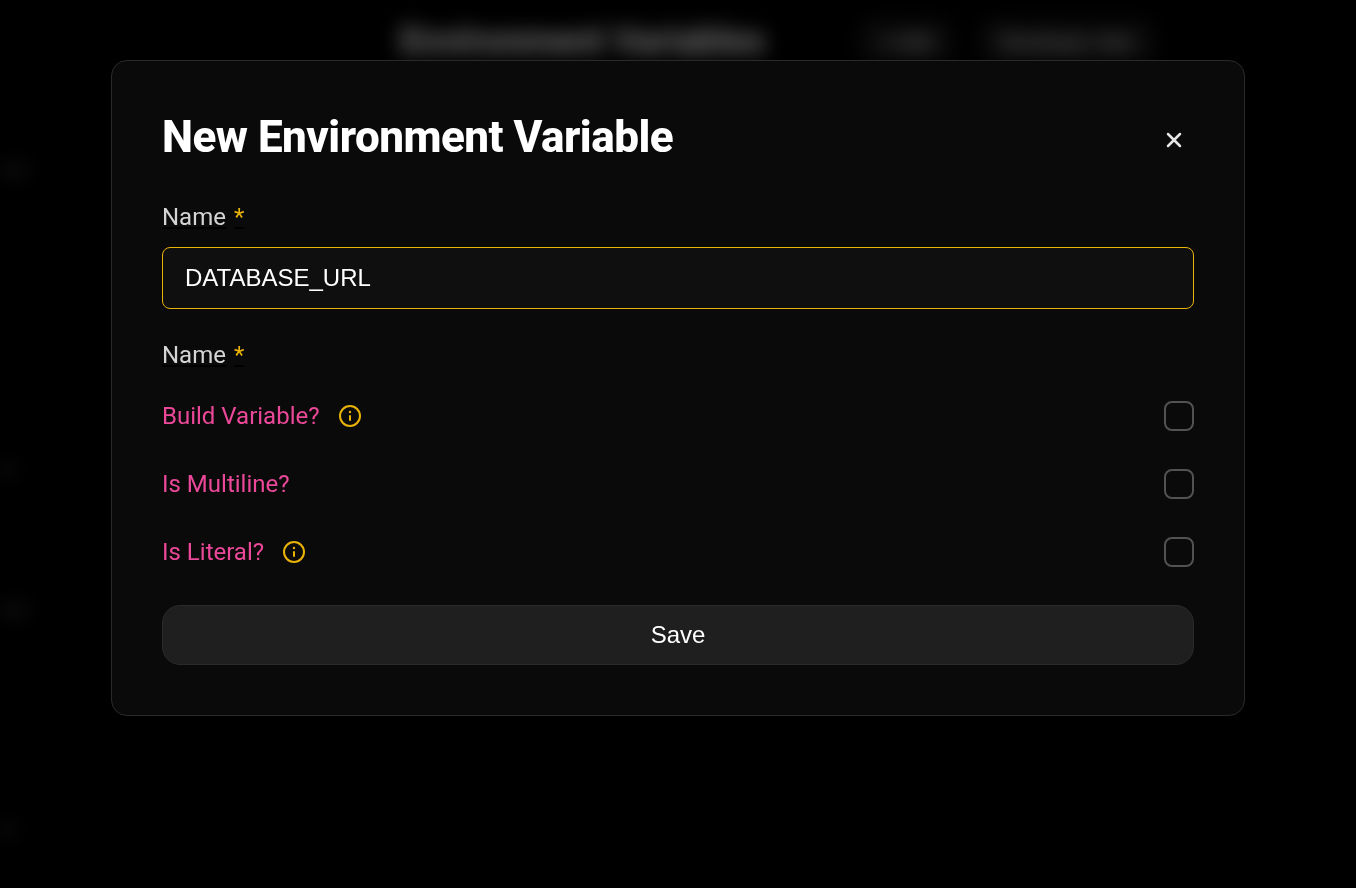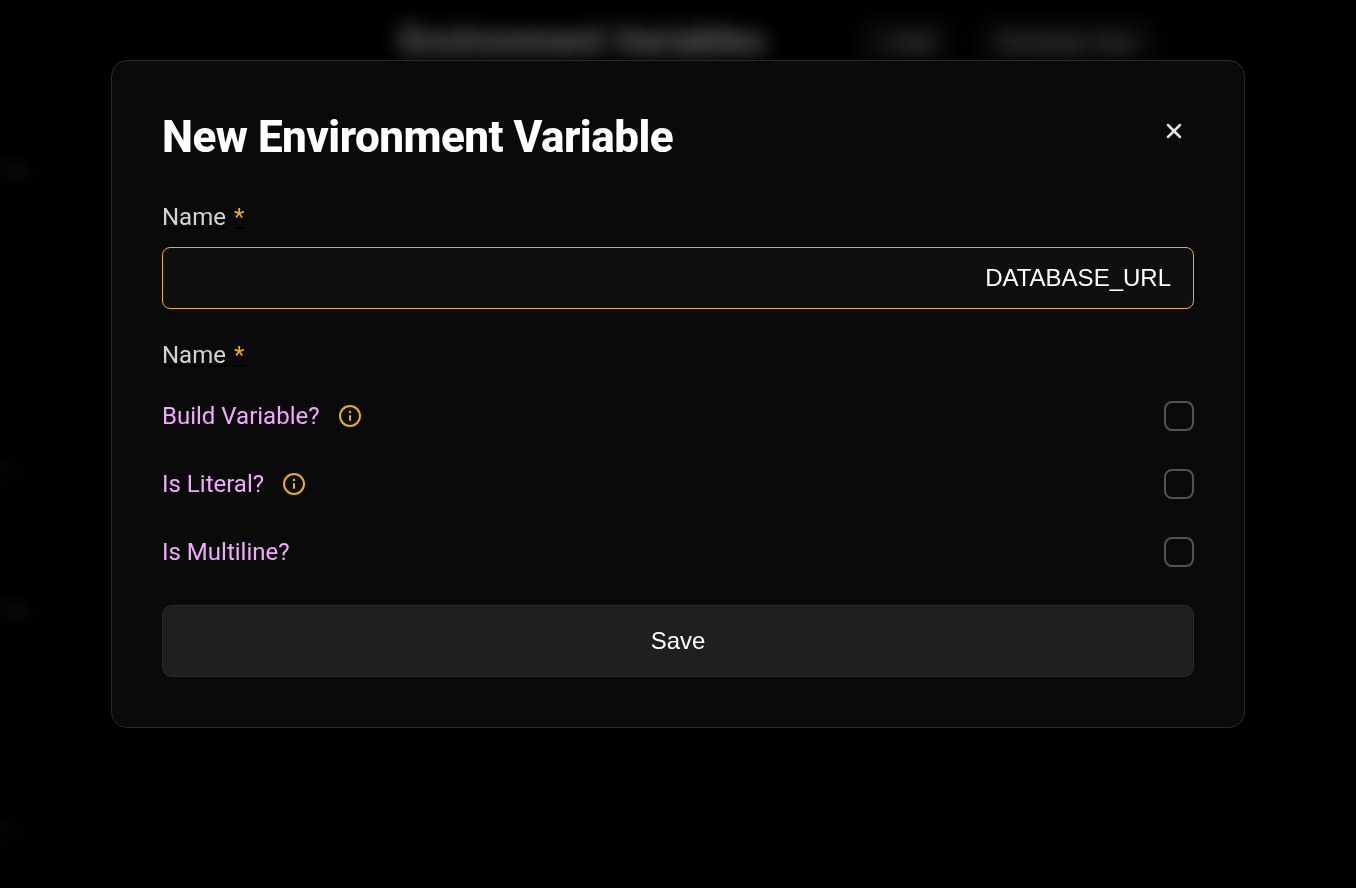--- a/index.html
+++ b/index.html
@@ -80,21 +80,21 @@
       background: #0a0a0a;
       border: 1px solid #2a2a2a;
       border-radius: 16px;
       padding: 50px;
       position: relative;
     }
 
     .modal-header {
       display: flex;
       justify-content: space-between;
-      align-items: flex-start;
+      align-items: flex-end;
       margin-bottom: 40px;
     }
 
     .modal-title {
       color: #ffffff;
       font-size: 44px;
       font-weight: 800;
       letter-spacing: -0.5px;
     }
 
@@ -138,21 +138,20 @@
     .text-input {
       width: 100%;
       height: 62px;
       background: #141414;
       border: 1px solid #2a2a2a;
       border-radius: 8px;
       padding: 4px 22px;
       color: #ffffff;
       font-size: 24px;
       outline: none;
-      text-align: right;
     }
 
     .text-input.focused {
       border: 1.5px solid #eab308;
       background: #0f0f0f;
     }
 
     .text-input::placeholder {
       color: #525252;
     }
@@ -164,21 +163,21 @@
       margin-bottom: 38px;
     }
 
     .checkbox-label-group {
       display: flex;
       align-items: center;
       gap: 18px;
     }
 
     .checkbox-label {
-      color: #f0abfc;
+      color: #ec4899;
       font-size: 24px;
       font-weight: 400;
     }
 
     .info-icon {
       width: 24px;
       height: 24px;
       display: flex;
       align-items: center;
       justify-content: center;
@@ -193,24 +192,24 @@
       width: 30px;
       height: 30px;
       background: transparent;
       border: 2px solid #525252;
       border-radius: 8px;
       cursor: pointer;
     }
 
     .save-button {
       width: 100%;
-      height: 72px;
+      height: 60px;
       background: #1f1f1f;
       border: 1px solid #2a2a2a;
-      border-radius: 10px;
+      border-radius: 18px;
       color: #ffffff;
       font-size: 24px;
       font-weight: 400;
       cursor: pointer;
     }
   </style>
 </head>
 <body>
 
 <div class="background-blur">
@@ -260,34 +259,34 @@
             <circle cx="12" cy="8" r="1.2" fill="#eab308"></circle>
             <rect x="11" y="11" width="2" height="6" rx="1" fill="#eab308"></rect>
           </svg>
         </span>
       </div>
       <div class="checkbox"></div>
     </div>
 
     <div class="checkbox-row">
       <div class="checkbox-label-group">
+        <span class="checkbox-label">Is Multiline?</span>
+      </div>
+      <div class="checkbox"></div>
+    </div>
+
+    <div class="checkbox-row">
+      <div class="checkbox-label-group">
         <span class="checkbox-label">Is Literal?</span>
         <span class="info-icon">
           <svg viewBox="0 0 24 24" fill="none">
             <circle cx="12" cy="12" r="10" stroke="#eab308" stroke-width="2"></circle>
             <circle cx="12" cy="8" r="1.2" fill="#eab308"></circle>
             <rect x="11" y="11" width="2" height="6" rx="1" fill="#eab308"></rect>
           </svg>
         </span>
       </div>
       <div class="checkbox"></div>
     </div>
 
-    <div class="checkbox-row">
-      <div class="checkbox-label-group">
-        <span class="checkbox-label">Is Multiline?</span>
-      </div>
-      <div class="checkbox"></div>
-    </div>
-
     <button class="save-button">Save</button>
   </div>
 </div>
 
 </body></html>

